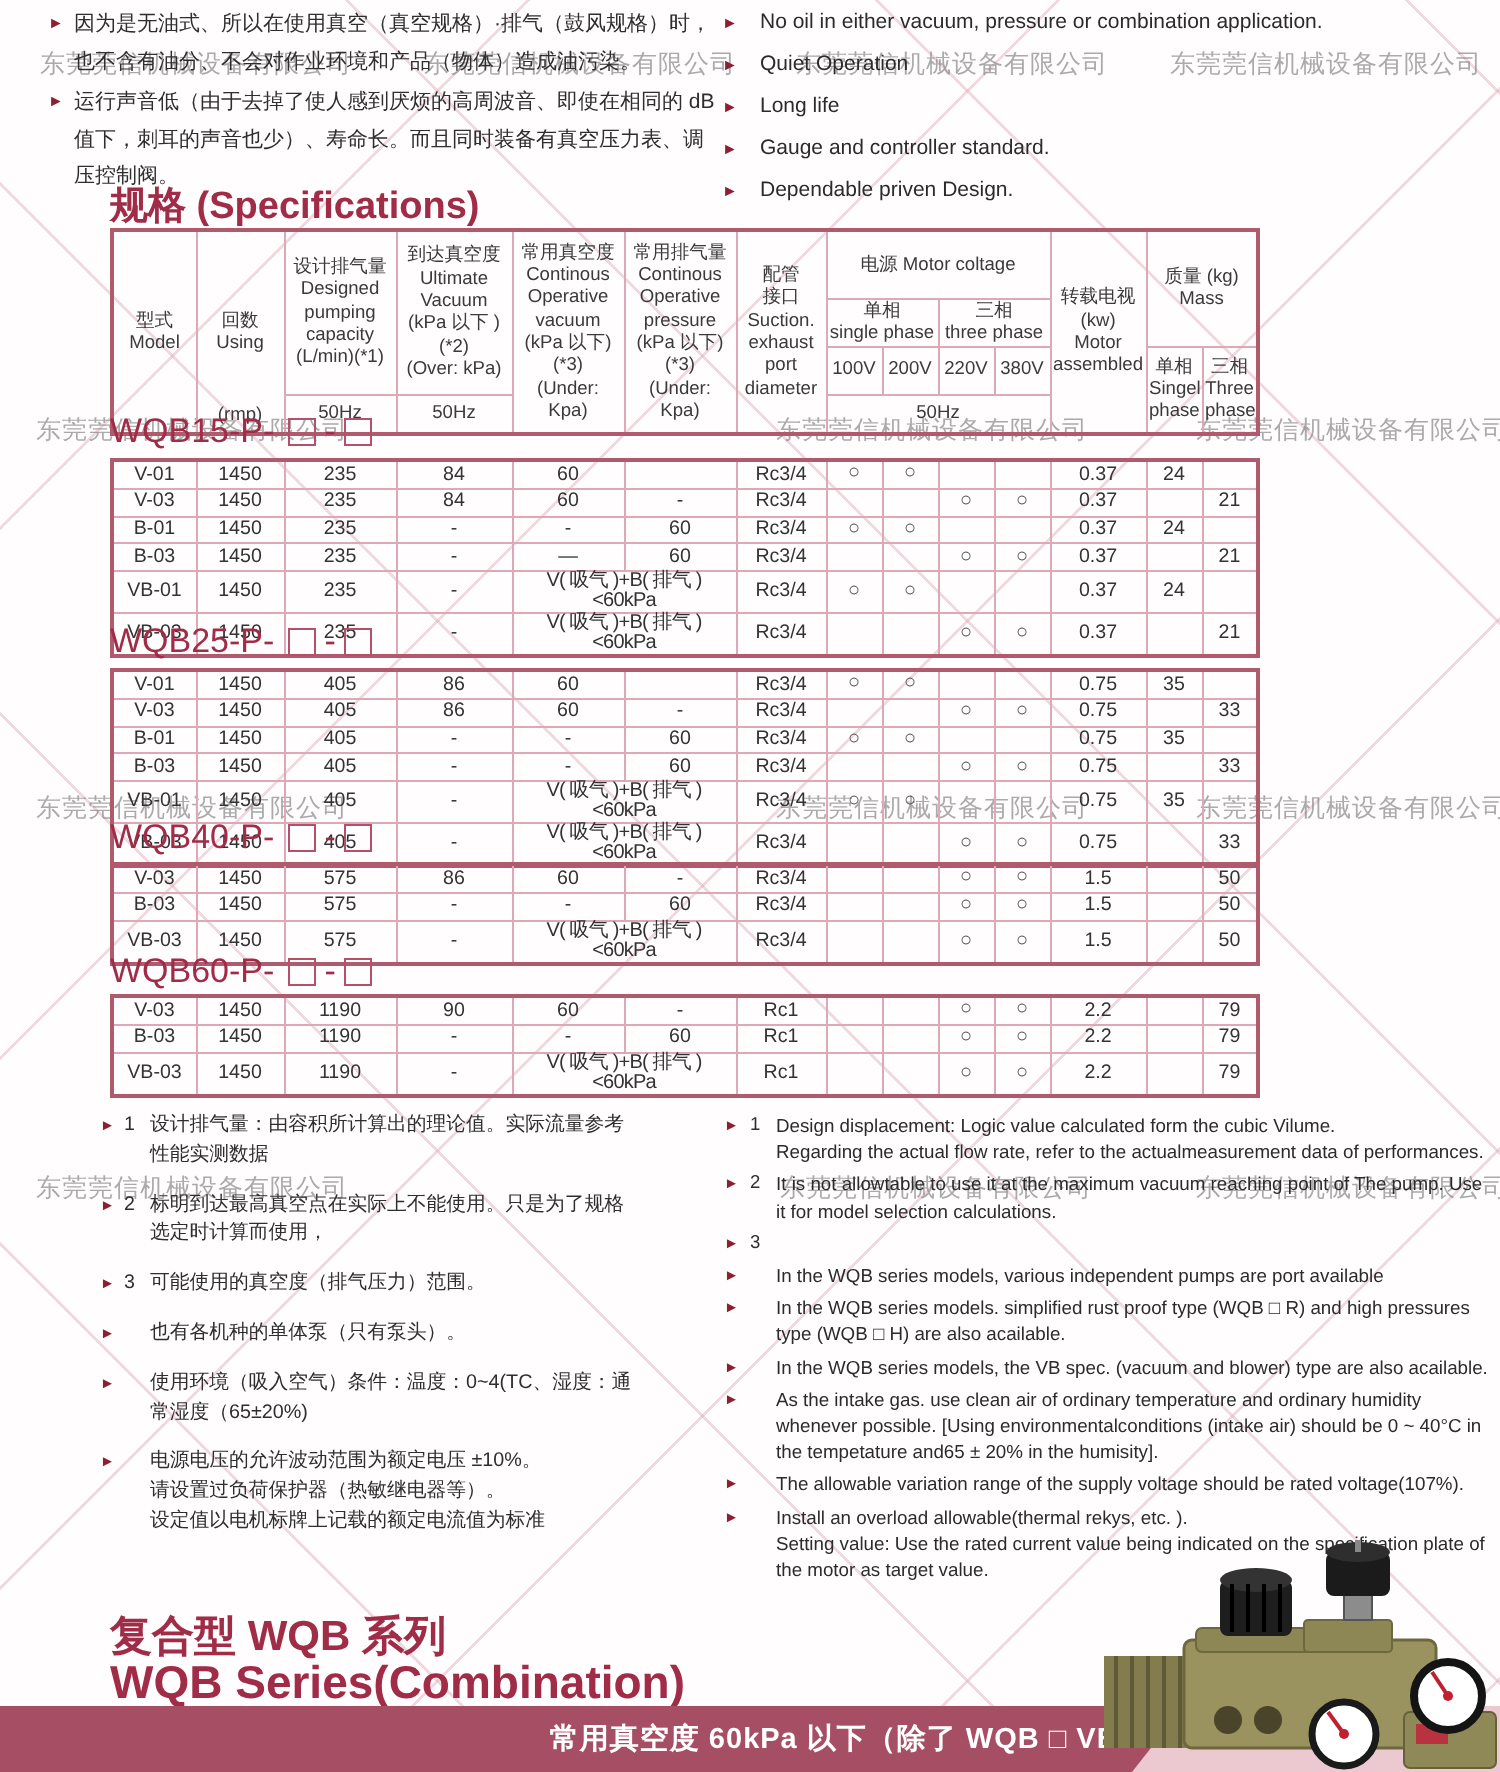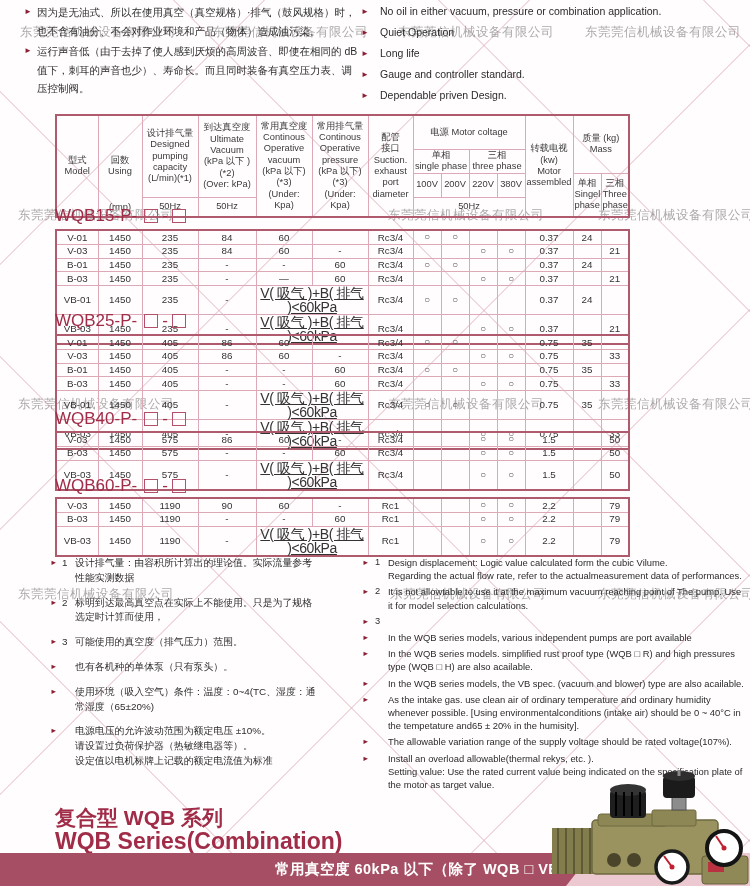--- a/index.html
+++ b/index.html
@@ -26,21 +26,21 @@
   
   table{border-collapse:collapse;table-layout:fixed;background:transparent;}
   .spec-table{position:absolute;left:55px;width:575px;border:2px solid #b05a6e;}
   .hdr{top:114px;}
   .spec-table td,.spec-table th{border:1px solid #dda9b6;font-weight:normal;text-align:center;vertical-align:middle;color:#3a3a3a;padding:0 1px;}
   .hdr th{font-size:9.3px;line-height:1.22;white-space:pre-line;}
   .hdr .r1{height:34px;} .hdr .r2{height:24px;} .hdr .r3{height:24px;} .hdr .r4{height:20px;}
   th.rel{position:relative;}
   .rmp{position:absolute;bottom:3px;left:0;right:0;text-align:center;font-size:9.3px;}
   .body-t td{height:12.8px;font-size:9.8px;line-height:1;color:#333;}
-  td.c-merge{font-size:14px;letter-spacing:-0.4px;text-decoration:underline;}
+  td.c-merge{font-size:10px;letter-spacing:-0.4px;}
   td.c-circ{font-size:10px;color:#555;}
   .sec-title{position:absolute;left:55px;font-size:17px;font-weight:normal;color:#a02c48;display:flex;align-items:center;}
   .sq{display:inline-block;width:12px;height:12px;border:1.5px solid #b4506a;margin:0 4px 0 7px;}
   .sq2{margin-left:4px;}
   .dash{color:#a02c48;}
   
   .notes-cn{position:absolute;left:50px;top:556px;width:306px;}
   .notes-en{position:absolute;left:362px;top:556px;width:384px;}
   .note-row{display:flex;align-items:flex-start;}
   .notes-cn .note-row{margin-bottom:10px;}
@@ -108,20 +108,21 @@
         <div class="b-row">
           <span class="arr">►</span>
           <span class="txt">Gauge and controller standard.</span>
         </div>
         <div class="b-row">
           <span class="arr">►</span>
           <span class="txt">Dependable priven Design.</span>
         </div>
       </div>
 
+    <div class="spec-heading">规格 (Specifications)</div>
 
     <table class="spec-table hdr">
       <colgroup>
         <col style="width:42px">
           <col style="width:44px">
           <col style="width:56px">
           <col style="width:58px">
         <col style="width:56px">
           <col style="width:56px">
           <col style="width:45px">

